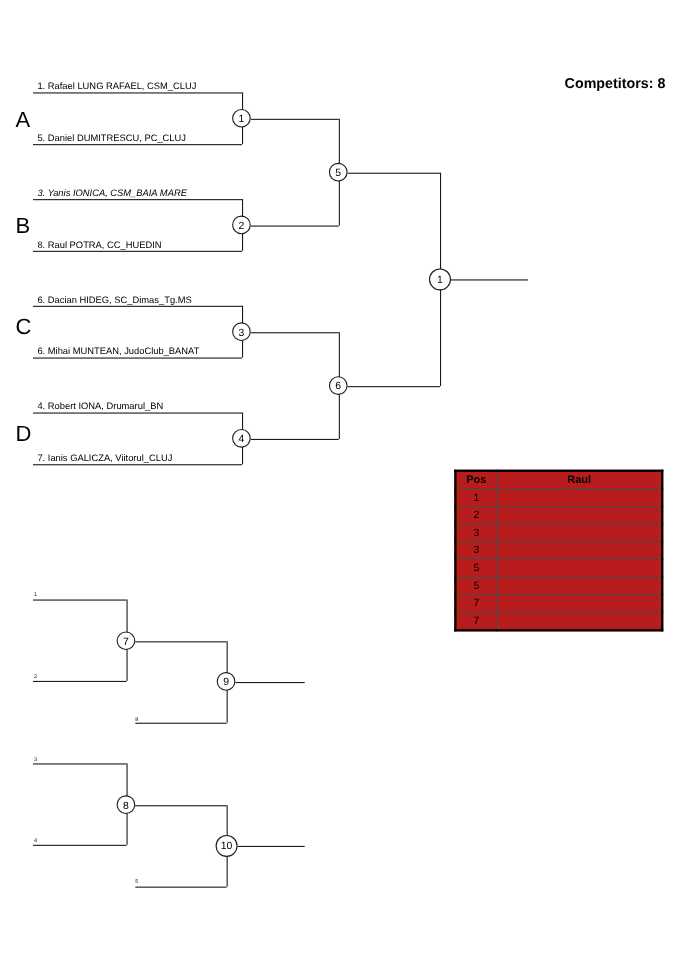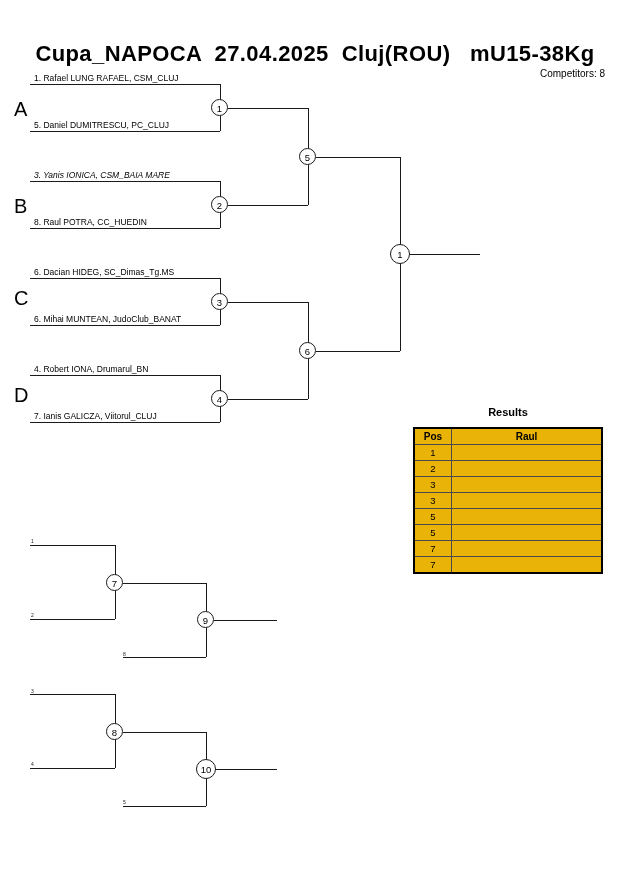--- a/index.html
+++ b/index.html
@@ -31,22 +31,22 @@
     text-align: center;
     font-size: 22px;
     font-weight: bold;
     letter-spacing: 0.4px;
     white-space: pre;
   }
   .competitors {
     position: absolute;
     right: 25px;
     top: 68px;
-    font-size: 10px;
-    font-weight: normal;
+    font-size: 13px;
+    font-weight: bold;
     white-space: nowrap;
   }
   
   .hline {
     position: absolute;
     height: 0;
     border-top: 1px solid #1a1a1a;
   }
   .vline {
     position: absolute;
@@ -99,21 +99,21 @@
     font-size: 11px;
     font-weight: bold;
   }
   .resultsTable {
     position: absolute;
     left: 413px;
     top: 427px;
     width: 190px;
     border-collapse: collapse;
     border: 2px solid #000;
-    background: #eab308;
+    background: #b91c1c;
     table-layout: fixed;
   }
   .resultsTable th,
   .resultsTable td {
     border: 1px solid #4a4a4a;
     font-size: 9.5px;
     height: 15px;
     padding: 0;
   }
   .resultsTable th {
@@ -130,21 +130,20 @@
   .resultsTable td.colName {
     text-align: left;
     padding-left: 3px;
   }
 </style>
 </head>
 <body>
 
 <div id="sheet">
 
-  <div class="title">Cupa_NAPOCA  27.04.2025  Cluj(ROU)   mU15-38Kg</div>
   <div class="competitors">Competitors: 8</div>
 
   <div class="groupLetter" style="left:14px; top:99px;">A</div>
   <div class="groupLetter" style="left:14px; top:196px;">B</div>
   <div class="groupLetter" style="left:14px; top:288px;">C</div>
   <div class="groupLetter" style="left:14px; top:385px;">D</div>
 
   <div class="nameLabel" style="left:34px; top:73px;text-align:center;">1. Rafael LUNG RAFAEL, CSM_CLUJ</div>
   <div class="nameLabel" style="left:34px; top:120px;">5. Daniel DUMITRESCU, PC_CLUJ</div>
   <div class="nameLabel" style="left:34px; top:170px;font-style:italic;">3. Yanis IONICA, CSM_BAIA MARE</div>
@@ -213,21 +212,20 @@
   <div class="hline" style="left:30px; top:768px; width:85px;"></div>
   <div class="vline" style="left:115px; top:694px; height:74px;"></div>
   <div class="matchNum" style="left:106px; top:723px;">8</div>
 
   <div class="hline" style="left:123px; top:732px; width:83px;"></div>
   <div class="hline" style="left:123px; top:806px; width:83px;"></div>
   <div class="vline" style="left:206px; top:732px; height:74px;"></div>
   <div class="matchNum wide" style="left:196px; top:759px;">10</div>
   <div class="hline" style="left:216px; top:769px; width:61px;"></div>
 
-  <div class="resultsTitle">Results</div>
   <table class="resultsTable">
     <thead>
       <tr>
         <th class="colPos">Pos</th>
         <th class="colName">Raul</th>
       </tr>
     </thead>
     <tbody>
       <tr>
         <td class="colPos">1</td>

